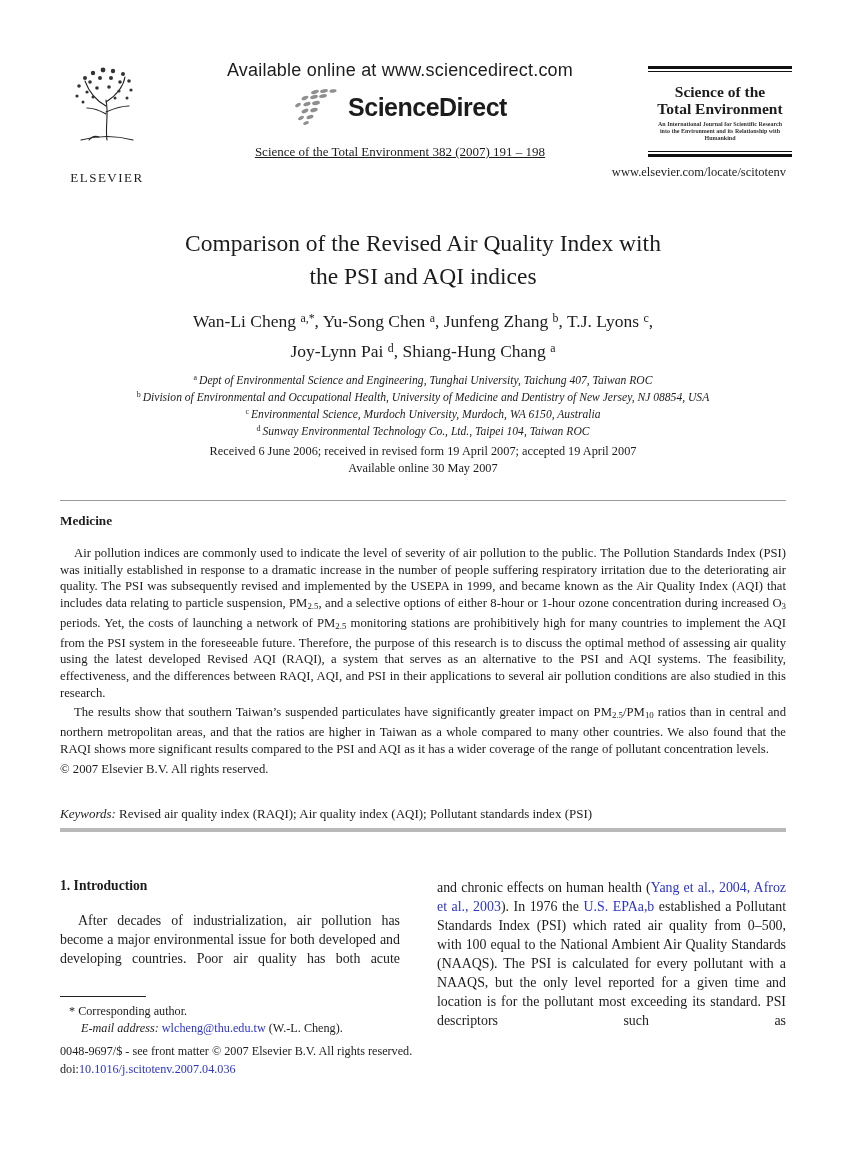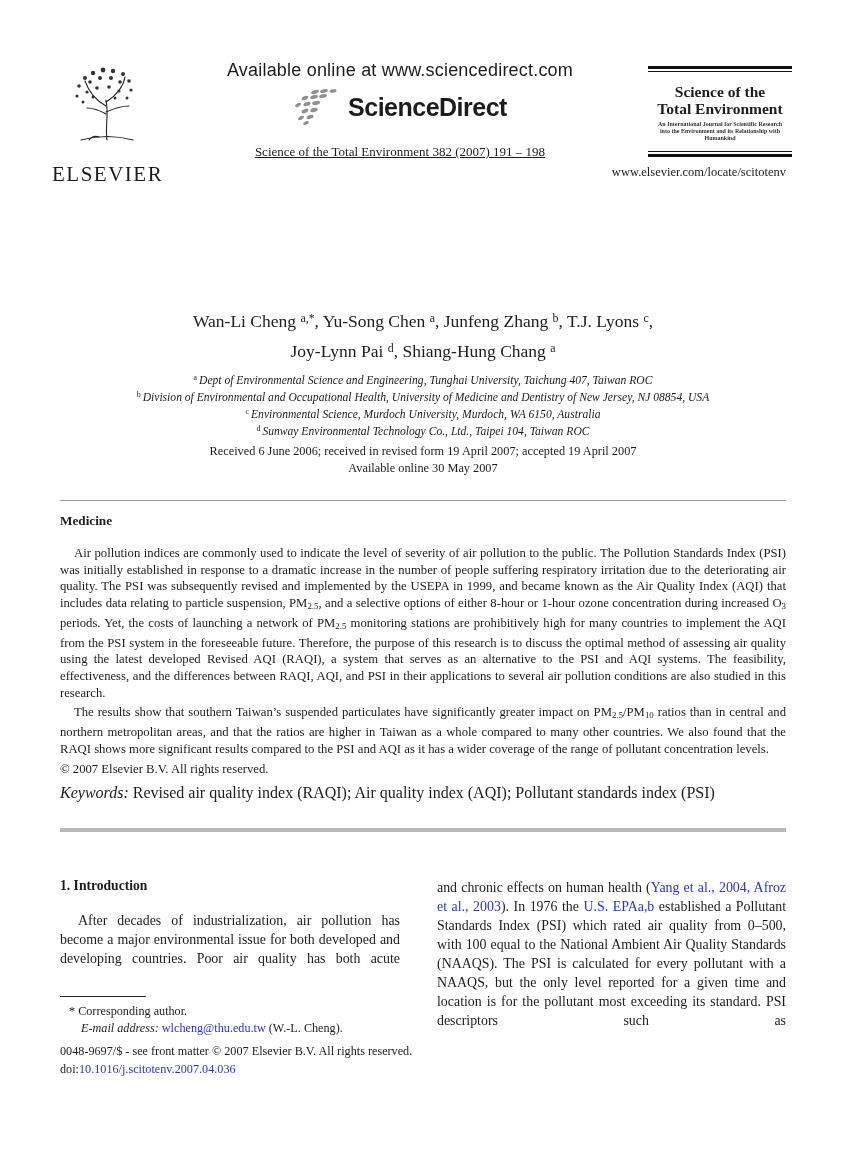--- a/index.html
+++ b/index.html
@@ -26,21 +26,21 @@
   .sup{font-size:0.68em;vertical-align:0.45em;}
   .it{font-style:italic;}
   .link{color:var(--link);}
   
   .header-center{left:160px;top:60px;width:480px;text-align:center;}
   .avail{font-size:18px;letter-spacing:0.2px;}
   .sd-logo{display:inline-flex;align-items:center;gap:9px;margin-top:7px;}
   .sd-text{font-size:25px;font-weight:bold;letter-spacing:-0.5px;}
   .citation{font-size:13px;margin-top:14px;text-decoration:underline;}
   .elsevier{left:52px;top:64px;width:110px;text-align:center;}
-  .elsevier-word{font-size:21px;letter-spacing:1.5px;margin-top:12px;}
+  .elsevier-word{font-size:13px;letter-spacing:1.5px;margin-top:20px;}
   .jbox{left:648px;top:66px;width:144px;text-align:center;}
   .rule-a{height:3px;background:#111;}
   .rule-b{height:1.2px;background:#111;margin-top:2px;}
   .jbox-title{font-size:15.5px;font-weight:bold;line-height:17px;margin-top:11px;}
   .jbox-sub{font-size:6px;line-height:7px;margin-top:4px;font-weight:bold;color:#333;}
   .jbox-bottom{margin-top:9px;}
   .locate{right:60px;top:165px;font-size:12.5px;}
   
   .title{left:60px;top:227px;width:726px;font-size:23.5px;line-height:33px;}
   .authors{left:60px;top:305px;width:726px;font-size:17.5px;line-height:27px;}
@@ -48,21 +48,21 @@
   .affils .sup{font-style:normal;}
   .dates{left:60px;top:443px;width:726px;font-size:12.3px;line-height:17px;}
   .hr-thin{left:60px;top:500px;width:726px;height:1px;background:var(--rule-thin);}
   
   .abstract{left:60px;top:513px;width:726px;}
   .abstract h2{font-size:13.2px;}
   .abstract p{font-size:12.7px;line-height:16.65px;text-align:justify;margin-top:3px;}
   .abstract .p1{margin-top:16px;text-indent:14px;}
   .abstract .p2{text-indent:14px;}
   .abstract .copy{text-align:left;}
-  .keywords{left:60px;top:784px;width:726px;font-size:16px;}
+  .keywords{left:60px;top:806px;width:726px;font-size:13px;}
   .hr-thick{left:60px;top:828px;width:726px;height:4px;background:var(--rule-thick);}
   
   .cols{left:60px;top:878px;width:726px;display:flex;gap:37px;}
   .col-l{width:340px;}
   .col-r{width:349px;}
   .cols h2{font-size:13.6px;}
   .cols p{font-size:13.9px;line-height:19px;text-align:justify;text-align-last:justify;margin-top:17px;}
   .col-l p{text-indent:18px;}
   
   .footnote{left:60px;top:996px;width:345px;font-size:12.2px;line-height:17px;}
@@ -152,20 +152,24 @@
       <div>into the Environment and its Relationship with Humankind</div>
     </div>
     <div class="jbox-bottom">
       <div class="rule-b" style="margin-top:0;"></div>
       <div class="rule-a" style="margin-top:2px;"></div>
     </div>
   </div>
 
   <div class="abs locate">www.elsevier.com/locate/scitotenv</div>
 
+  <div class="abs title center">
+    <div>Comparison of the Revised Air Quality Index with</div>
+    <div>the PSI and AQI indices</div>
+  </div>
 
   <div class="abs authors center">
     <div>Wan-Li Cheng <span class="sup">a,*</span>, Yu-Song Chen <span class="sup">a</span>, Junfeng Zhang <span class="sup">b</span>, T.J. Lyons <span class="sup">c</span>,</div>
     <div>Joy-Lynn Pai <span class="sup">d</span>, Shiang-Hung Chang <span class="sup">a</span></div>
   </div>
 
   <div class="abs affils center">
     <div><span class="sup">a </span>Dept of Environmental Science and Engineering, Tunghai University, Taichung 407, Taiwan ROC</div>
     <div><span class="sup">b </span>Division of Environmental and Occupational Health, University of Medicine and Dentistry of New Jersey, NJ 08854, USA</div>
     <div><span class="sup">c </span>Environmental Science, Murdoch University, Murdoch, WA 6150, Australia</div>

